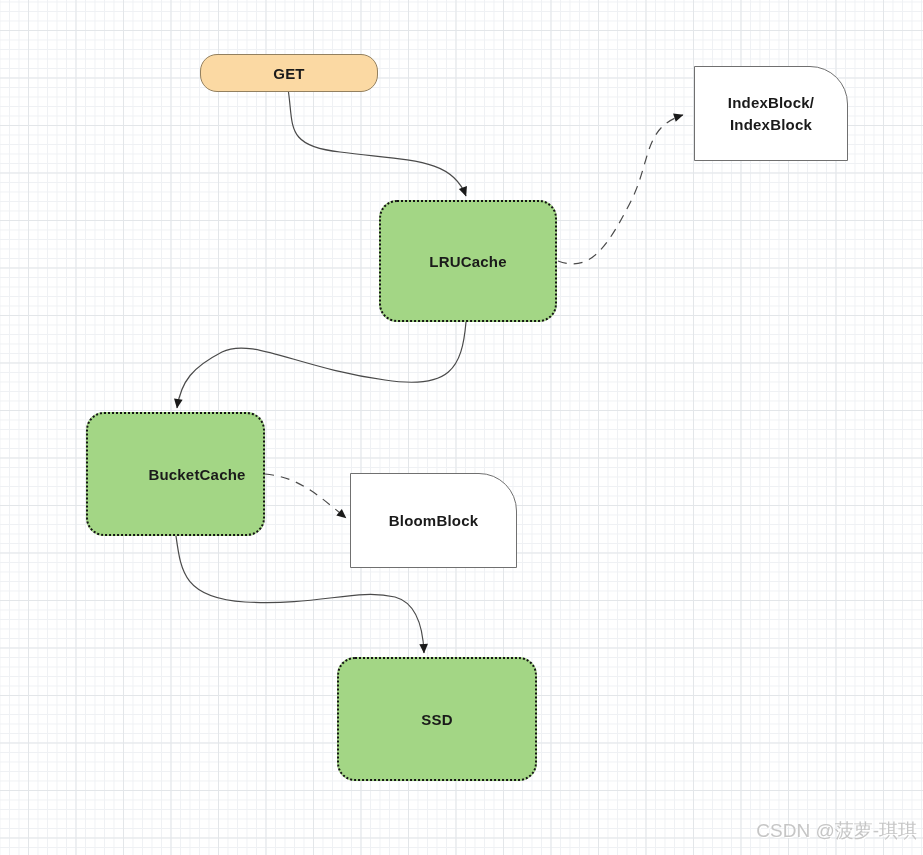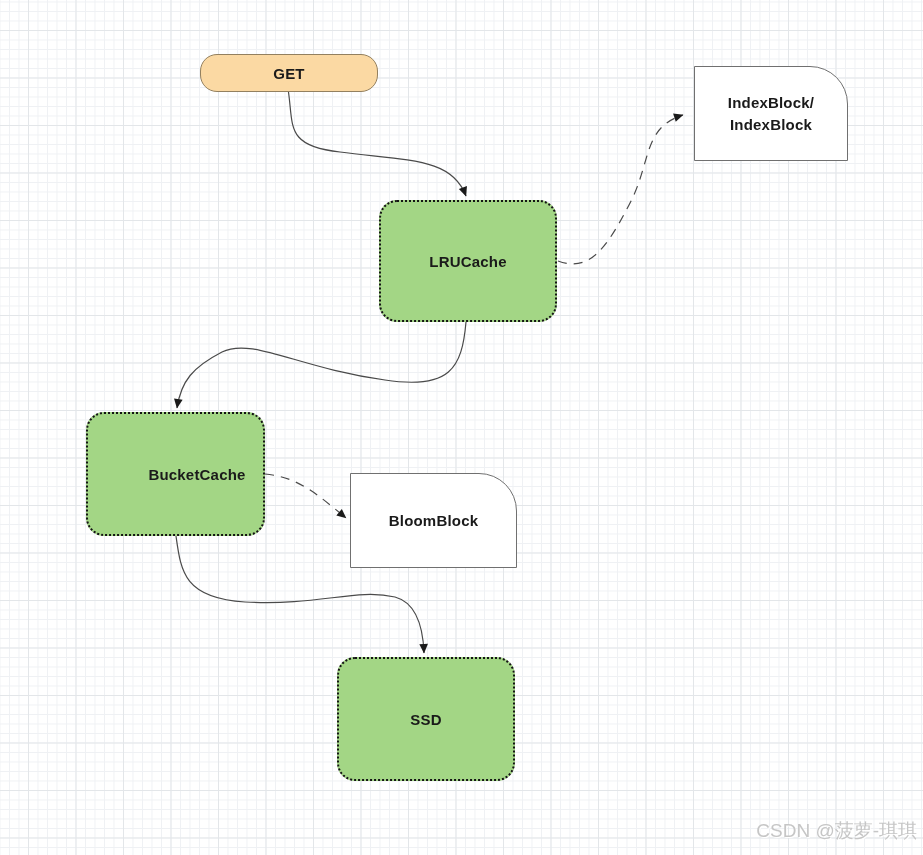--- a/index.html
+++ b/index.html
@@ -37,21 +37,21 @@
     background:#ffffff;border:1px solid #707070;border-radius:0 38px 0 0;
     line-height:1.45;
   }
   .node-card .line{display:block;}
 
   #node-get{left:200px;top:54px;width:178px;height:38px;}
   #node-lrucache{left:379px;top:200px;width:178px;height:122px;}
   #node-indexblock{left:686px;top:66px;width:154px;height:95px;margin-left:8px;}
   #node-bucketcache{left:86px;top:412px;width:179px;height:124px;padding-left:43px;}
   #node-datablock{left:350px;top:473px;width:167px;height:95px;}
-  #node-ssd{left:337px;top:657px;width:178px;height:124px;}
+  #node-ssd{left:337px;top:657px;width:200px;height:124px;}
 
   .watermark{
     position:absolute;right:6px;bottom:11px;
     font-size:19px;color:#c6c6c6;font-weight:normal;
     text-shadow:1px 1px 0 #ffffff;
     white-space:nowrap;
     margin-top:39px;
   }
 </style>
 </head>

